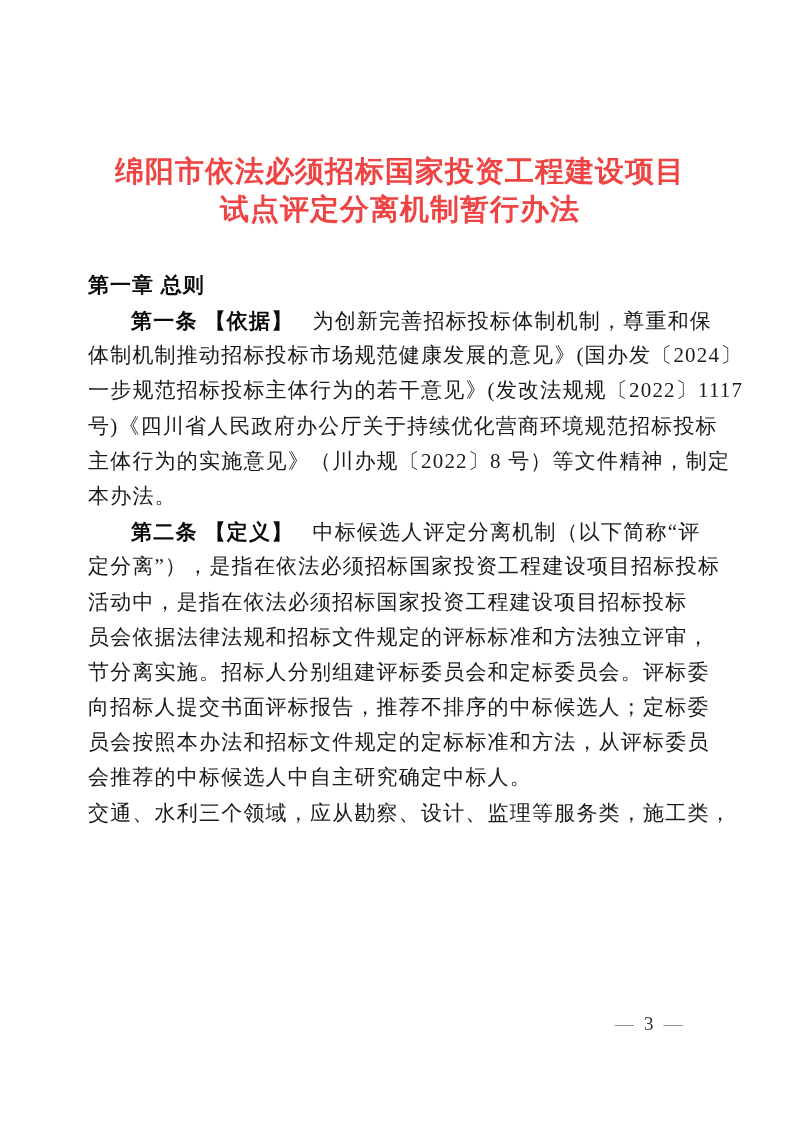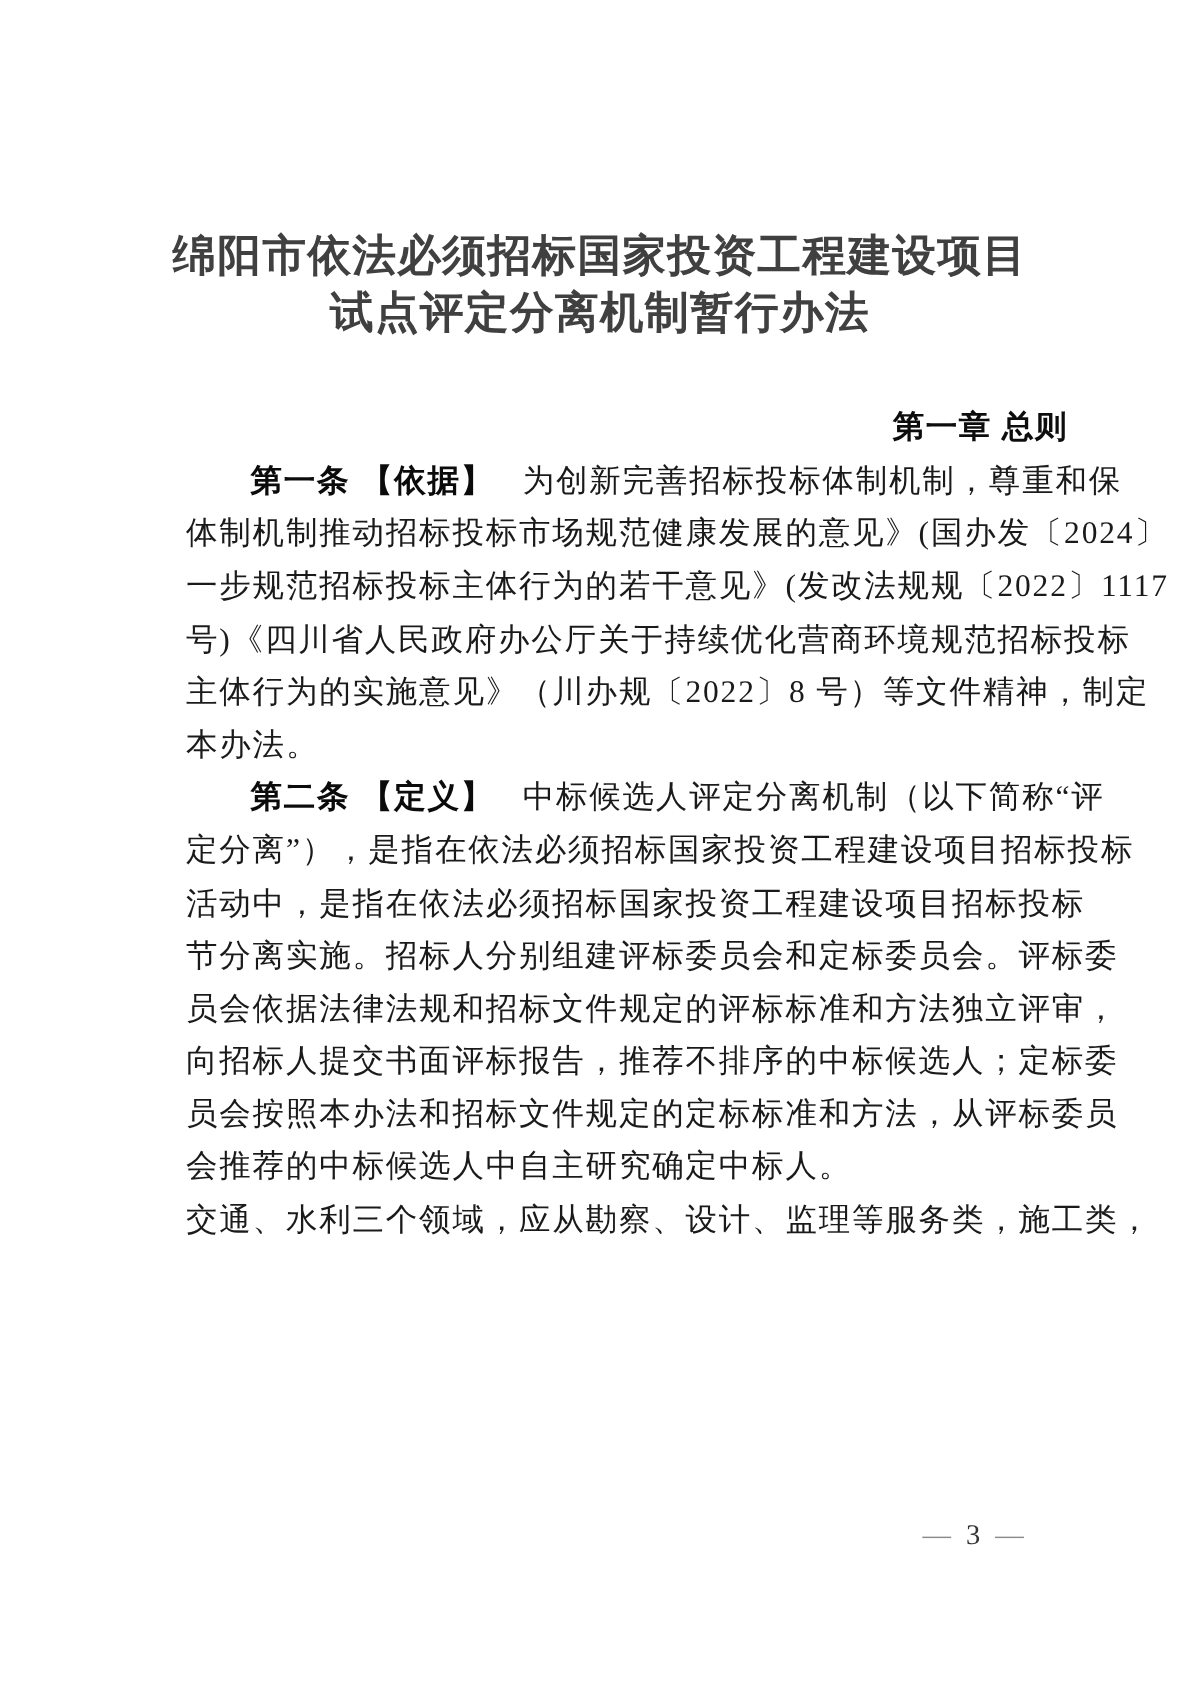--- a/index.html
+++ b/index.html
@@ -20,49 +20,48 @@
     position: absolute;
     top: 152px;
     left: 88px;
     width: 624px;
     text-align: center;
     font-family: "Liberation Serif", "DejaVu Serif", serif;
     font-weight: bold;
     font-size: 29px;
     line-height: 38px;
     letter-spacing: 1px;
-    color: #404040;
+    color: #ef4444;
   }
   .chapter-heading {
     position: absolute;
     top: 271px;
     left: 88px;
     width: 624px;
-    text-align: right;
+    text-align: left;
     font-family: "Liberation Sans", "DejaVu Sans", sans-serif;
     font-weight: bold;
     font-size: 21px;
     line-height: 28px;
     letter-spacing: 1px;
     color: #0d0d0d;
   }
   .doc-body {
     position: absolute;
     top: 303px;
     left: 88px;
     width: 630px;
     font-size: 21px;
     letter-spacing: 1.2px;
     color: #1a1a1a;
   }
   .line {
     height: 35.2px;
     line-height: 35.2px;
     white-space: nowrap;
-    margin-left: 36px;
   }
   .line.first {
     padding-left: 43px;
   }
   .lead {
     font-family: "Liberation Sans", "DejaVu Sans", sans-serif;
     font-weight: bold;
     margin-right: 19px;
     color: #0b0b0b;
   }
@@ -99,22 +98,22 @@
   <main class="doc-body" id="doc-body">
       <div class="line first"><span class="lead">第一条 【依据】</span><span>为创新完善招标投标体制机制，尊重和保</span></div>
       <div class="line">体制机制推动招标投标市场规范健康发展的意见》(国办发〔2024〕</div>
       <div class="line">一步规范招标投标主体行为的若干意见》(发改法规规〔2022〕1117</div>
       <div class="line">号)《四川省人民政府办公厅关于持续优化营商环境规范招标投标</div>
       <div class="line">主体行为的实施意见》（川办规〔2022〕8 号）等文件精神，制定</div>
       <div class="line">本办法。</div>
       <div class="line first"><span class="lead">第二条 【定义】</span><span>中标候选人评定分离机制（以下简称“评</span></div>
       <div class="line">定分离”），是指在依法必须招标国家投资工程建设项目招标投标</div>
       <div class="line">活动中，是指在依法必须招标国家投资工程建设项目招标投标</div>
+      <div class="line">员会依据法律法规和招标文件规定的评标标准和方法独立评审，</div>
       <div class="line">节分离实施。招标人分别组建评标委员会和定标委员会。评标委</div>
-      <div class="line">员会依据法律法规和招标文件规定的评标标准和方法独立评审，</div>
       <div class="line">向招标人提交书面评标报告，推荐不排序的中标候选人；定标委</div>
       <div class="line">员会按照本办法和招标文件规定的定标标准和方法，从评标委员</div>
       <div class="line">会推荐的中标候选人中自主研究确定中标人。</div>
       <div class="line">交通、水利三个领域，应从勘察、设计、监理等服务类，施工类，</div>
     </main>
 
   <div class="footer">
     <span class="dash">—</span><span class="pnum">3</span><span class="dash">—</span>
   </div>
 

